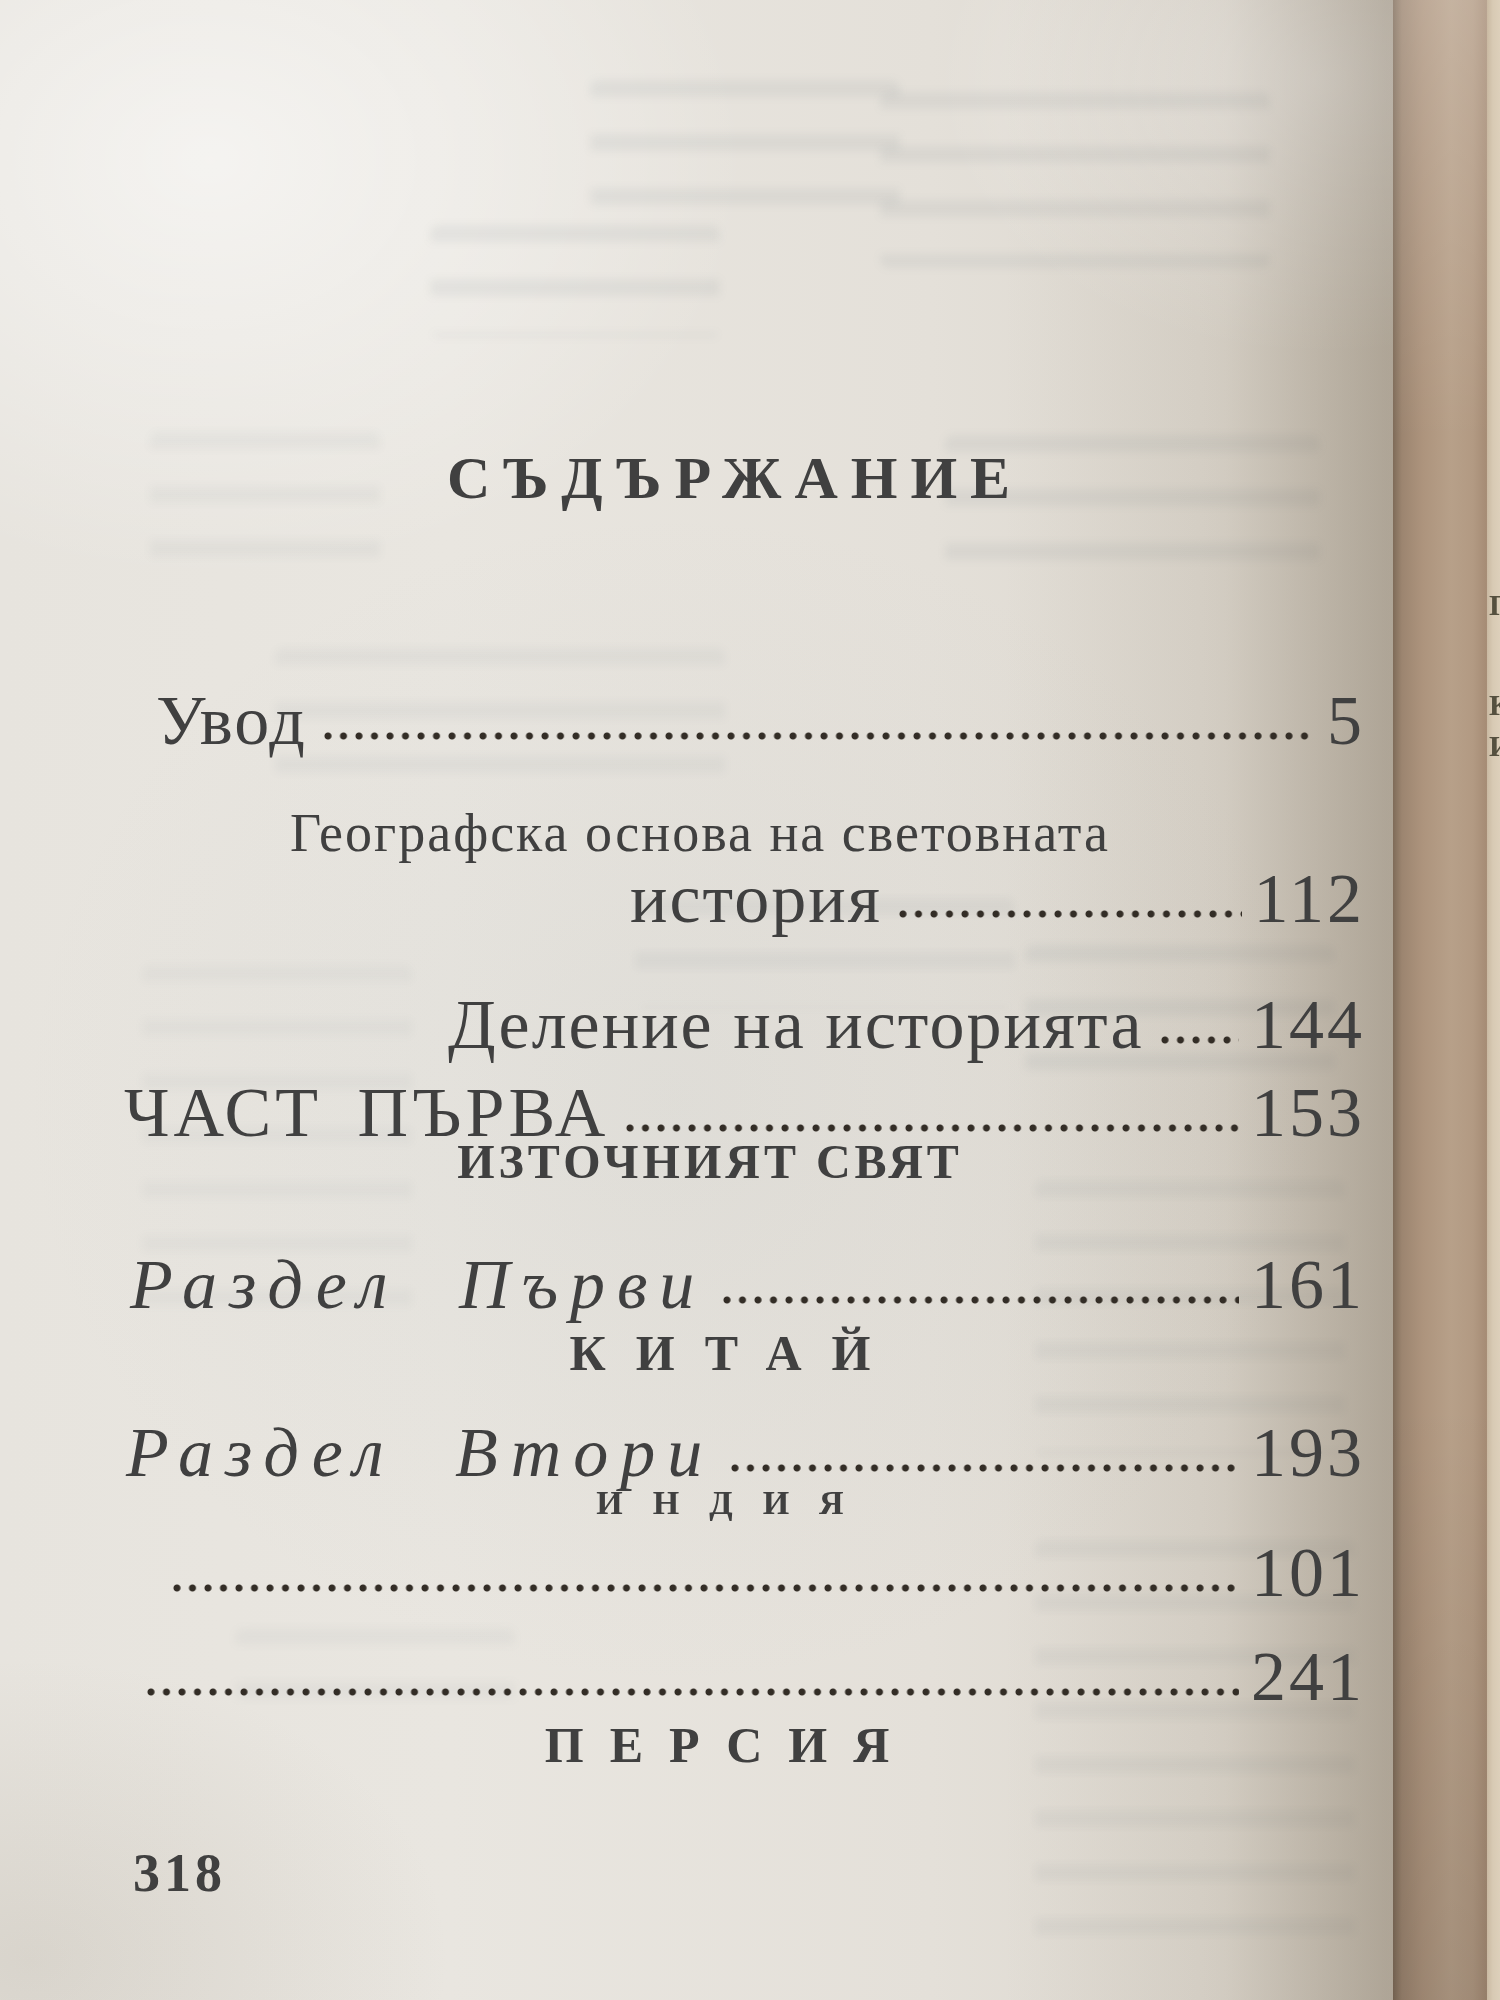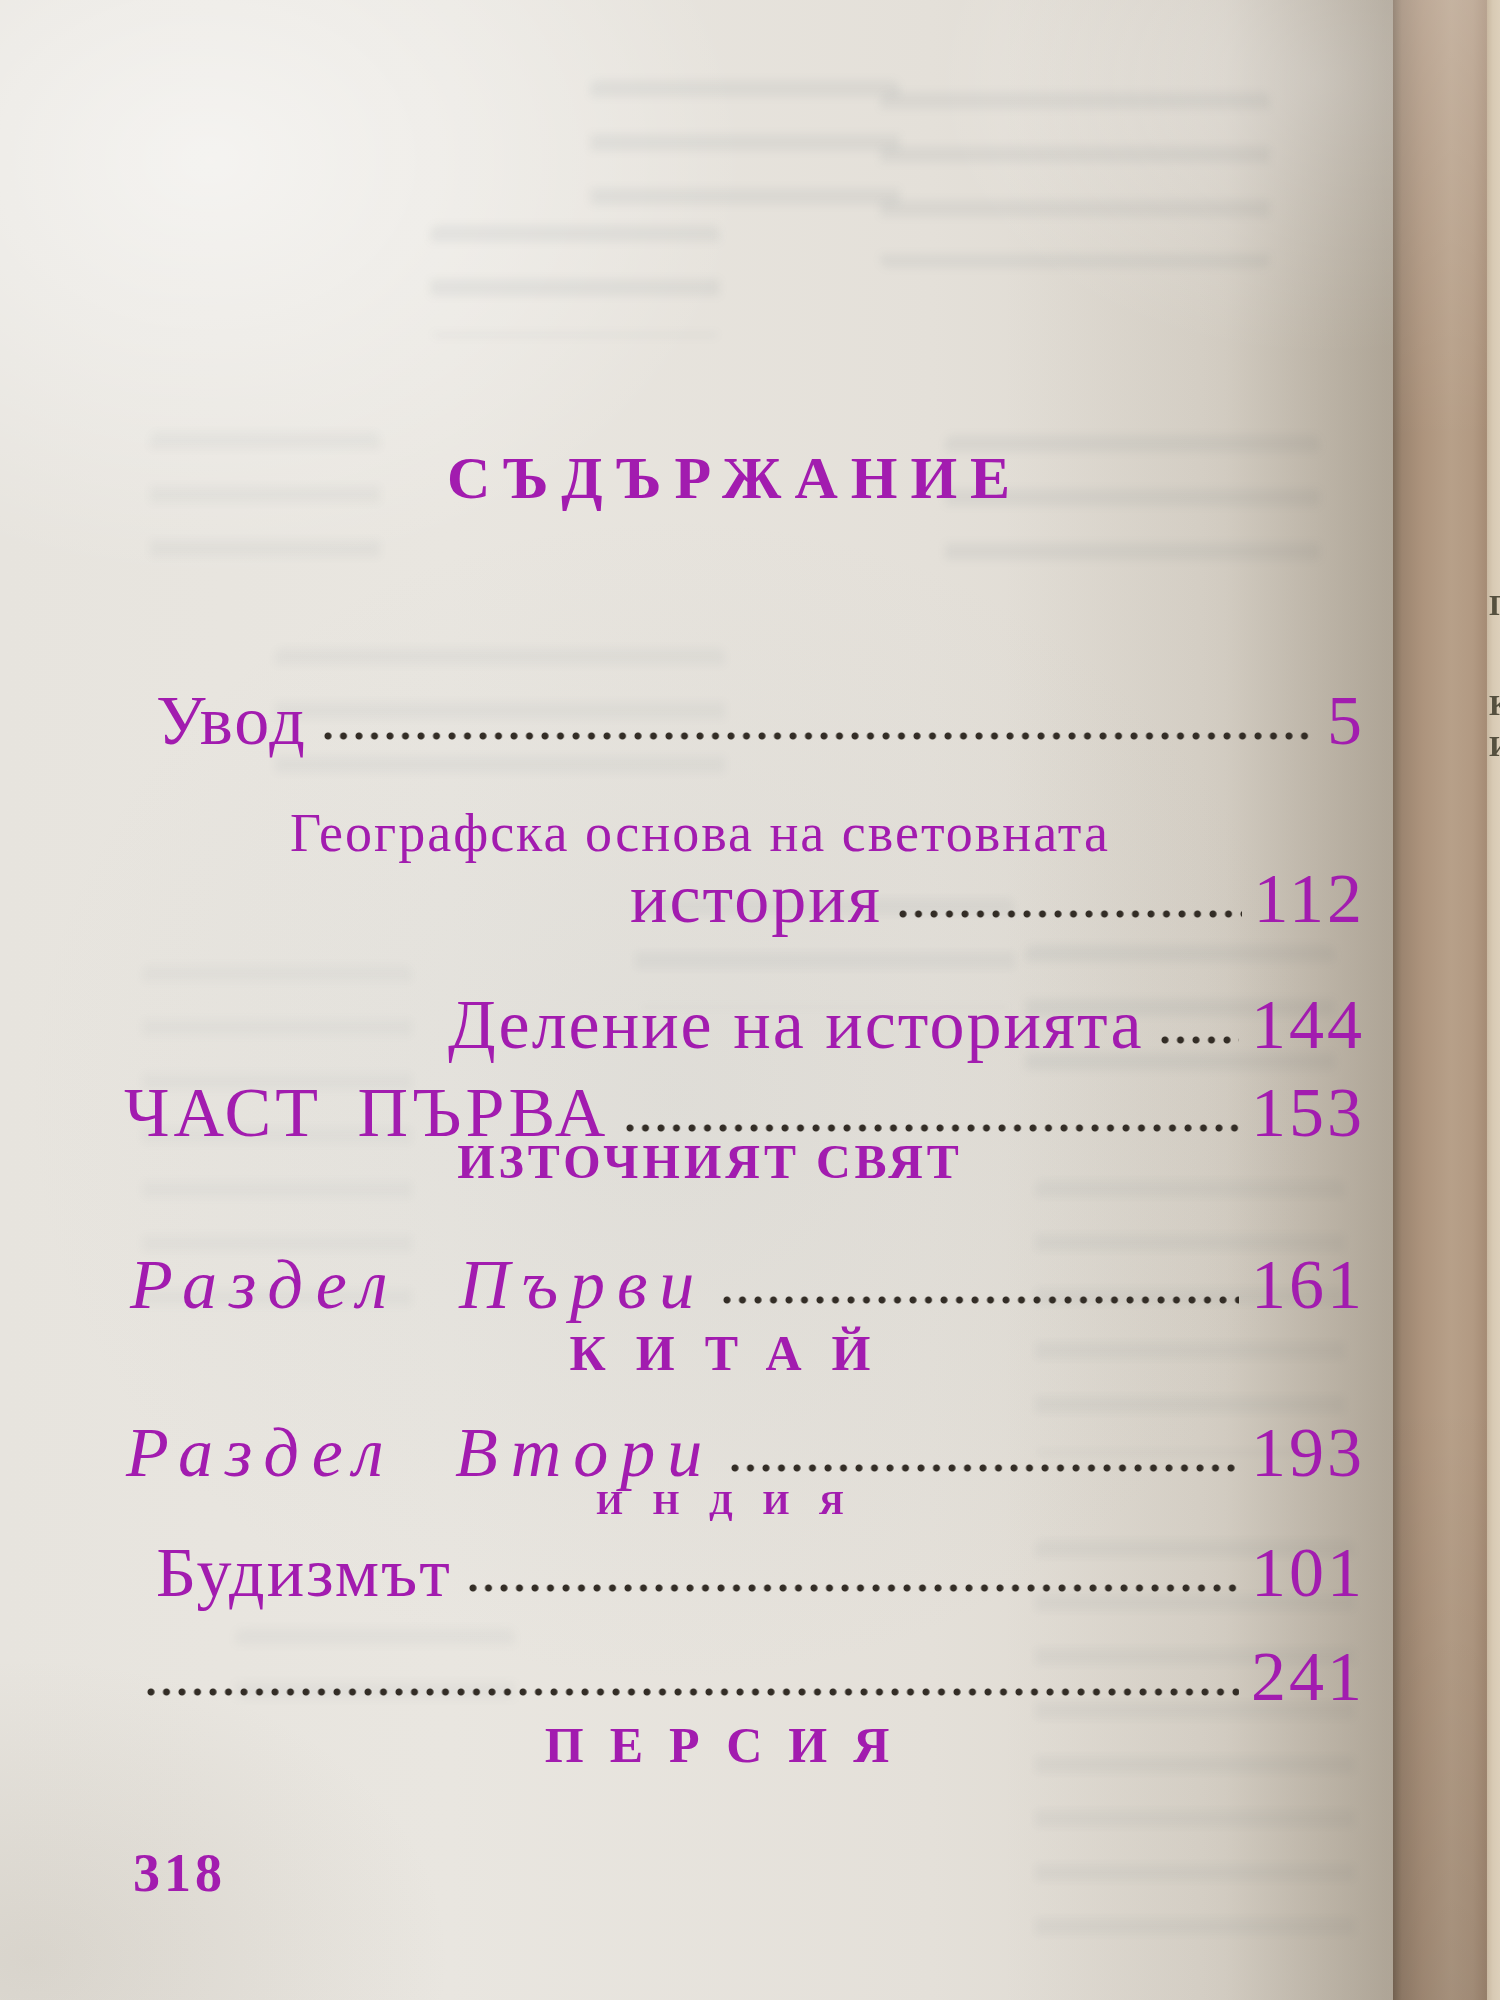--- a/index.html
+++ b/index.html
@@ -45,21 +45,21 @@
   .ghost {
     position: absolute;
     background: repeating-linear-gradient(180deg,
       rgba(106,120,126,0.16) 0px, rgba(106,120,126,0.16) 17px,
       rgba(106,120,126,0) 17px, rgba(106,120,126,0) 54px);
     filter: blur(4px);
     border-radius: 8px;
     opacity: 0.55;
   }
   
-  .ink { color: #a21caf; }
+  .ink { color: #404040; }
   .toc-title {
     position: absolute; left: 300px; right: 330px; top: 448px;
     text-align: center;
     font-size: 60px; font-weight: bold; letter-spacing: 13px;
     line-height: 1; white-space: nowrap;
   }
   .heading {
     position: absolute; text-align: center;
     font-weight: bold; line-height: 1; white-space: nowrap;
   }
@@ -172,21 +172,20 @@
 
 <div class="row razdel ink r-razdel2">
   <span class="lbl">Раздел Втори</span>
   <span class="leader"></span>
   <span class="pg">193</span>
 </div>
 
 <div class="heading h-india ink">ИНДИЯ</div>
 
 <div class="row ink r-budizm">
-  <span class="lbl">Будизмът</span>
   <span class="leader"></span>
   <span class="pg">101</span>
 </div>
 
 <div class="row razdel ink r-razdel3">
   <span class="leader"></span>
   <span class="pg">241</span>
 </div>
 
 <div class="heading h-persia ink">ПЕРСИЯ</div>

